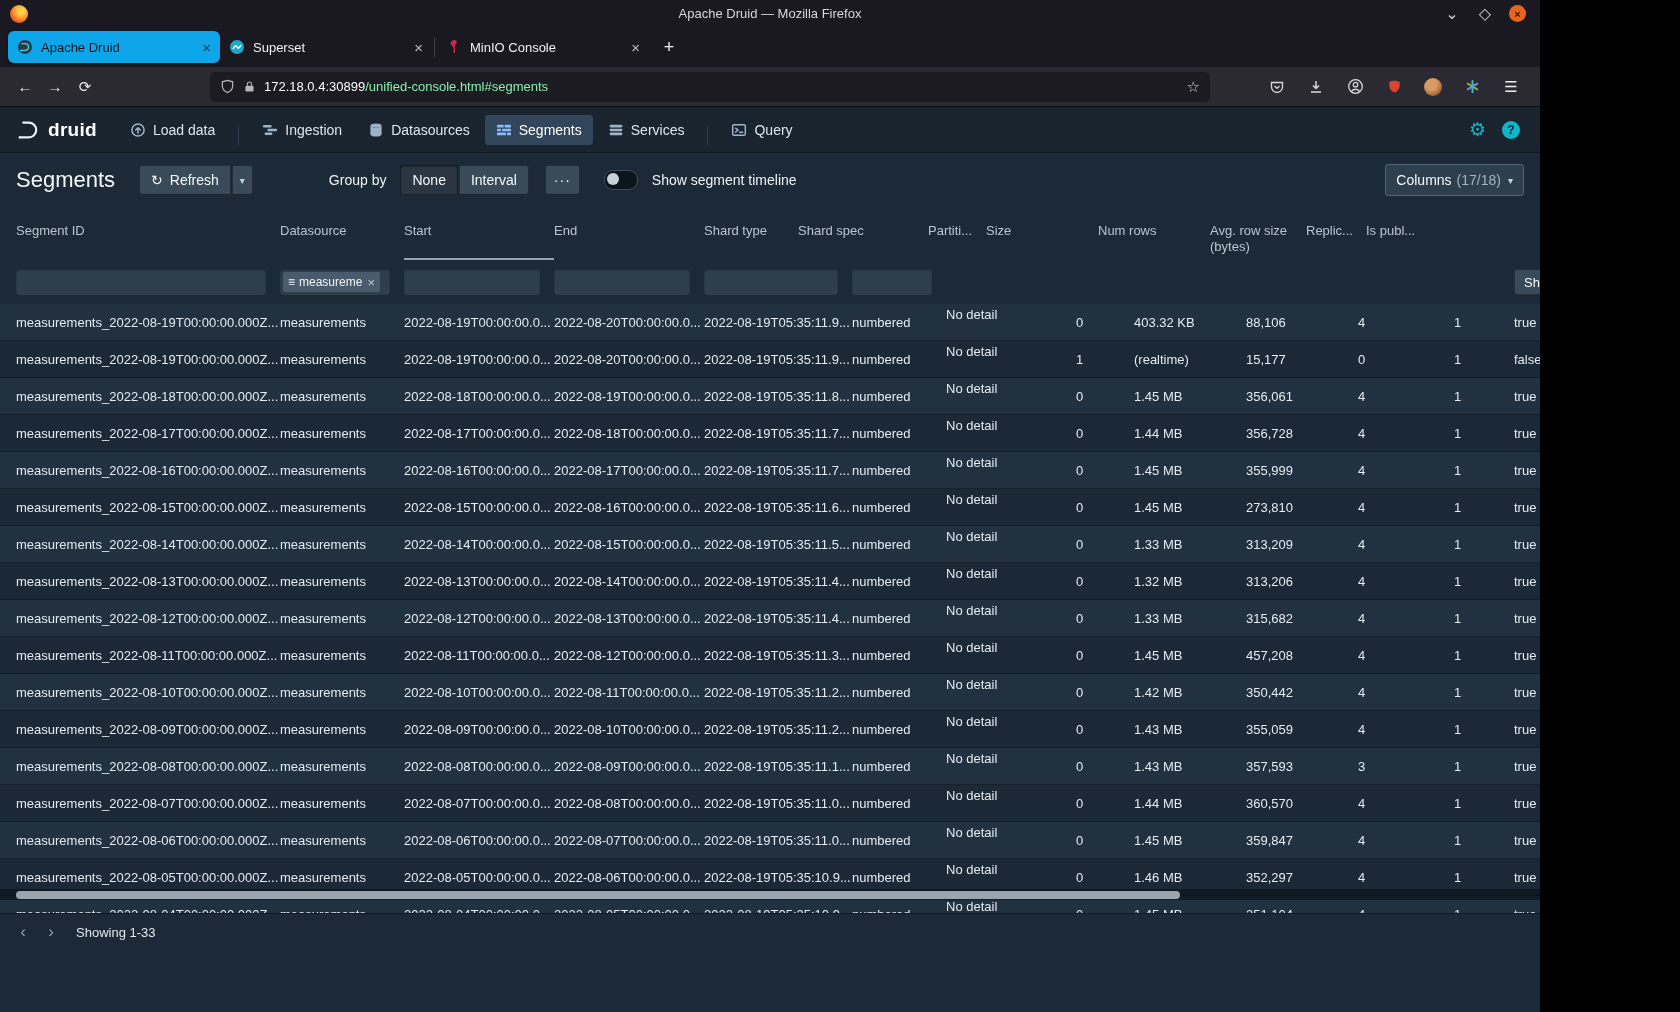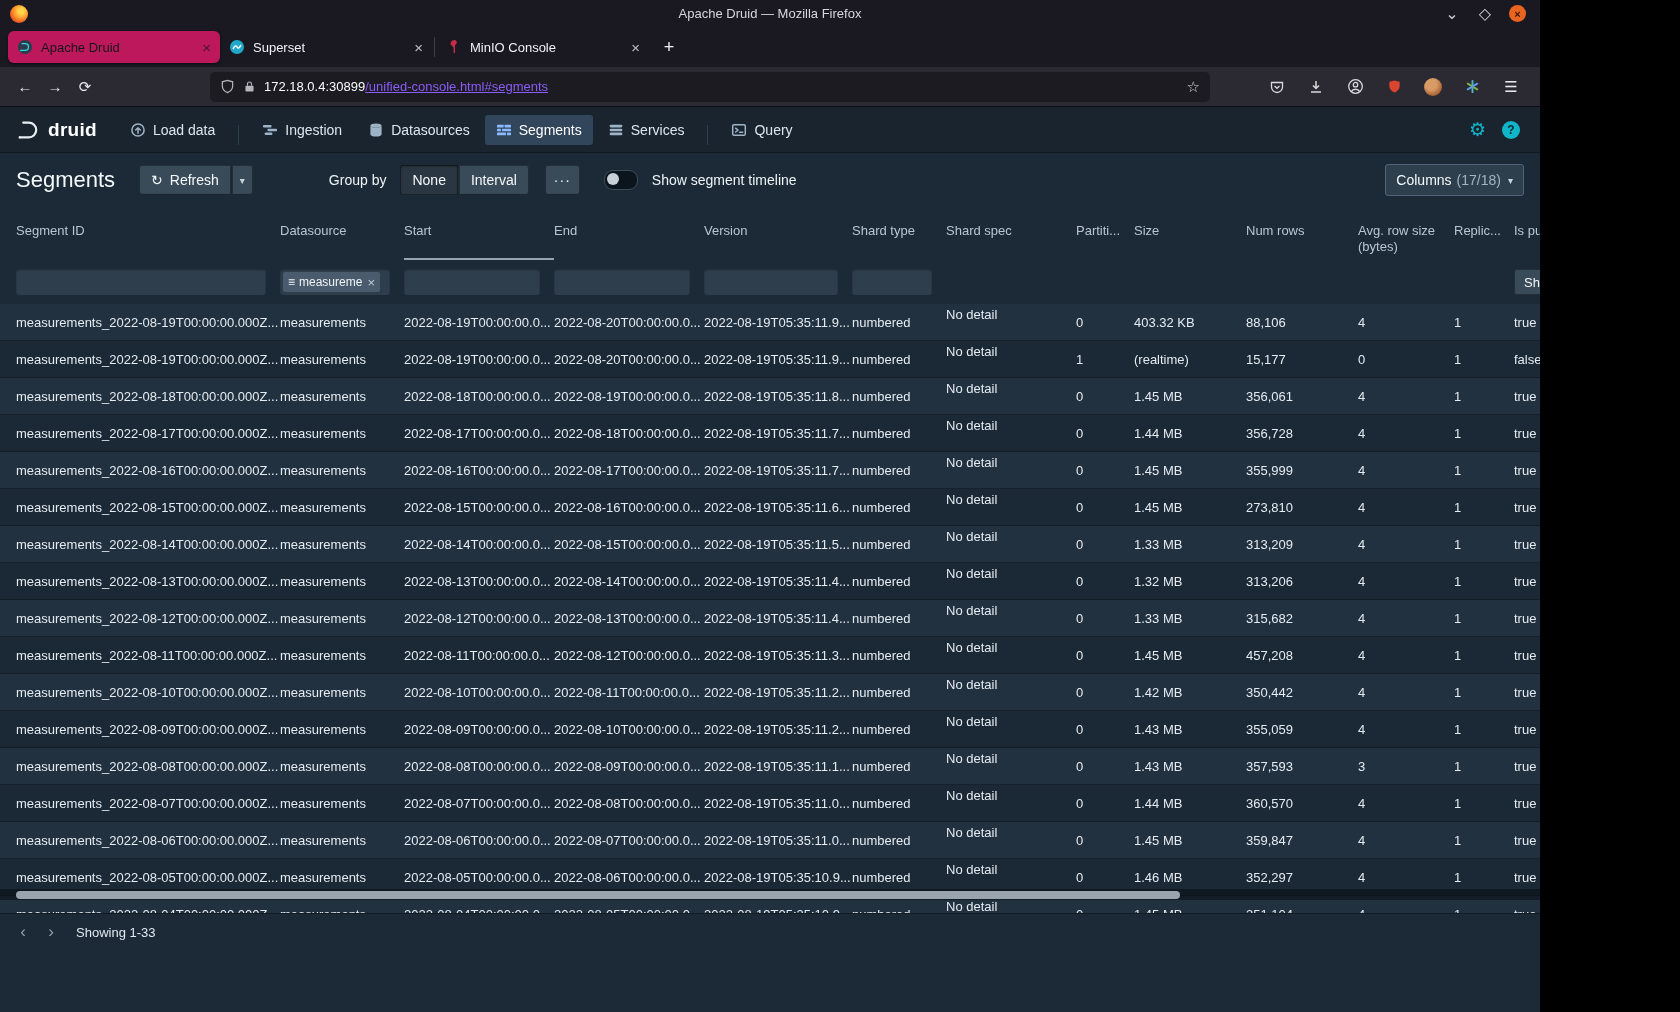--- a/index.html
+++ b/index.html
@@ -12,35 +12,35 @@
            background:radial-gradient(circle at 62% 35%, #ffd54a 0 16%, #ff9d2e 42%, #f05e23 68%, #b5236b 100%);}
   .win-title{position:absolute;left:0;right:0;text-align:center;color:#d7d6de;font-size:13px;pointer-events:none;}
   .win-controls{margin-left:auto;display:flex;align-items:center;gap:15px;padding-right:14px;z-index:2;}
   .win-btn{width:18px;height:18px;display:flex;align-items:center;justify-content:center;color:#c9c8cf;}
   .win-close{width:17px;height:17px;border-radius:50%;background:#e8641f;color:#3a1703;font-size:11px;
              display:flex;align-items:center;justify-content:center;font-weight:bold;}
 
   .tabbar{height:40px;background:#1a1922;display:flex;align-items:center;padding:0 8px;}
   .tab{width:212px;height:32px;border-radius:6px;display:flex;align-items:center;padding:0 9px;gap:8px;
        color:#f1f0f5;font-size:13px;box-sizing:border-box;}
-  .tab.active{background:#be185d;color:#16151c;box-shadow:0 1px 3px rgba(0,0,0,.5);}
+  .tab.active{background:#0ea5e9;color:#16151c;box-shadow:0 1px 3px rgba(0,0,0,.5);}
   .tab-label{flex:1;overflow:hidden;white-space:nowrap;text-overflow:ellipsis;}
   .tab-close{opacity:.75;font-size:15px;}
   .tab-sep{width:1px;height:20px;background:#3c3b45;margin:0 2px;}
   .favicon{width:16px;height:16px;display:flex;}
   .favicon svg{display:block;}
   .newtab{width:28px;height:28px;border:none;background:none;color:#f1f0f5;font-size:18px;margin-left:6px;}
 
   .toolbar{height:39px;background:#2b2a33;display:flex;align-items:center;padding:0 10px;border-bottom:1px solid #0e0e12;}
   .tb-btn{width:30px;height:30px;display:flex;align-items:center;justify-content:center;color:#e9e8ee;font-size:15px;}
   .urlbar{margin-left:110px;width:1000px;height:30px;background:#1c1b22;border-radius:5px;display:flex;
           align-items:center;padding:0 10px;gap:8px;box-sizing:border-box;}
   .url-icon{display:flex;align-items:center;}
   .url-text{flex:1;font-size:13px;color:#fbfbfe;white-space:nowrap;overflow:hidden;}
-  .url-path{color:#8b5cf6;text-decoration:underline;}
+  .url-path{color:#86efac;}
   .url-star{color:#d5d4dc;font-size:15px;}
   .toolbar-right{margin-left:auto;display:flex;align-items:center;gap:9px;padding-right:4px;}
   .ext-avatar{width:18px;height:18px;border-radius:50%;
               background:radial-gradient(circle at 40% 35%, #d89b66 0 35%, #a35c2e 75%, #6e3a1a 100%);}
 
   
   .druid-nav{height:45px;background:#19242f;display:flex;align-items:center;padding:0 12px;
              box-shadow:0 1px 0 rgba(0,0,0,.4);}
   .brand{display:flex;align-items:center;gap:8px;margin:0 20px 0 4px;}
   .brand-word{color:#fff;font-size:19px;font-weight:bold;letter-spacing:.3px;}
@@ -326,21 +326,20 @@
       <span class="caret-glyph">▾</span>
     </span>
   </div>
 
   <div>
     <div class="t-head" id="thead">
         <div class="th" style="width: 264px;">Segment ID</div>
         <div class="th" style="width: 124px;">Datasource</div>
         <div class="th sorted" style="width: 150px;">Start</div>
         <div class="th" style="width: 150px;">End</div>
-        <div class="th" style="width: 148px;">Version</div>
         <div class="th" style="width: 94px;">Shard type</div>
         <div class="th" style="width: 130px;">Shard spec</div>
         <div class="th" style="width: 58px;">Partiti...</div>
         <div class="th" style="width: 112px;">Size</div>
         <div class="th" style="width: 112px;">Num rows</div>
         <div class="th wrap" style="width: 96px;">Avg. row size (bytes)</div>
         <div class="th" style="width: 60px;">Replic...</div>
         <div class="th" style="width: 110px;">Is publ...</div>
       </div>
     <div class="t-filter" id="tfilter">

